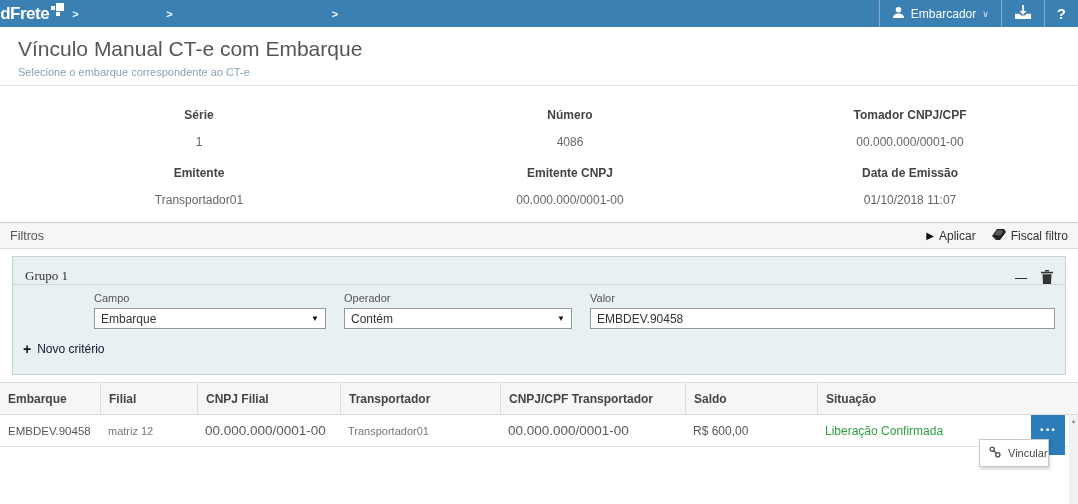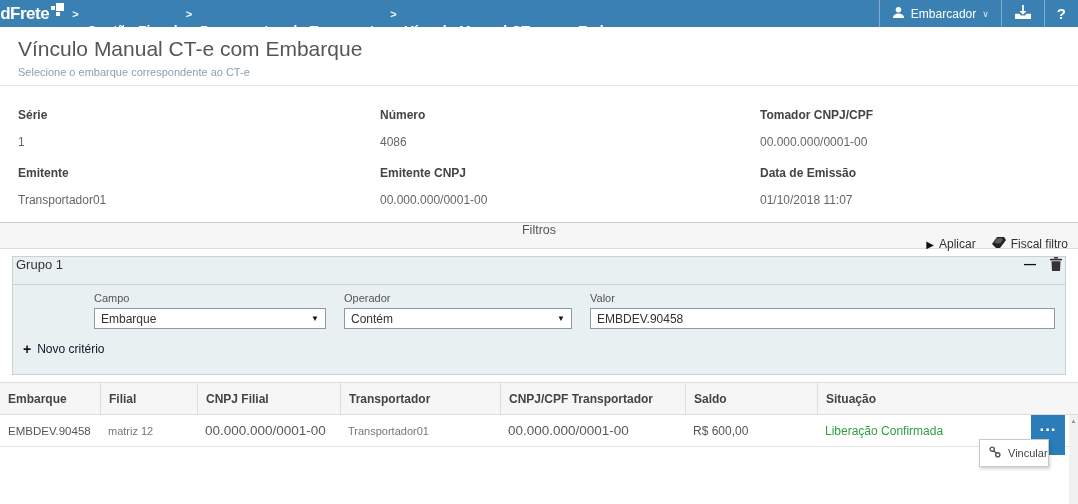--- a/index.html
+++ b/index.html
@@ -12,49 +12,49 @@
   }
   
   .topbar {
     height: 27px; background: #3a80b2; color: #fff;
     display: flex; align-items: center;
   }
   .logo { display:flex; align-items:center; margin-left:-4px; }
   .logo-text { font-size: 17px; font-weight: bold; letter-spacing: -0.5px; }
   .logo-mark { margin: -6px 0 0 2px; }
   .crumb-sep { font-weight: bold; font-size: 11px; margin: 0 8px; opacity:.95; }
-  .crumb { font-weight: bold; font-size: 14px; white-space: nowrap; margin-top: 35px; }
+  .crumb { font-weight: bold; font-size: 11px; white-space: nowrap; margin-top: 35px; }
   .tb-spacer { flex: 1; }
   .tb-seg { display: flex; align-items: center; height: 27px; padding: 0 12px; }
   .tb-sep { width: 1px; height: 27px; background: rgba(255,255,255,.35); }
   .user-label { font-size: 12px; margin: 0 6px 0 6px; }
   .chev { font-size: 9px; opacity: .85; }
   .help-q { font-size: 15px; font-weight: bold; }
   
   .page-head { height: 59px; padding: 10px 18px 0; border-bottom: 1px solid #e4e4e4; }
   .page-title { font-size: 21px; font-weight: 400; color: #565656; }
   .page-sub { font-size: 11px; color: #8aa0b4; margin-top: 5px; }
   
   .details { height: 136px; padding: 22px 18px 0; display: grid; grid-template-columns: 362px 380px 1fr; }
-  .fcell { margin-bottom: 17px; }
+  .fcell { margin-bottom: 17px; text-align: center; }
   .flabel { font-weight: bold; color: #444; font-size: 12px; margin-bottom: 13px; }
   .fvalue { color: #666; font-size: 12px; }
   
   .filters-bar {
     height: 27px; background: #f6f6f6; border-top: 1px solid #ccc; border-bottom: 1px solid #ddd;
-    display: flex; align-items: center; padding: 0 10px; color: #555; flex-direction: column;
+    display: flex; align-items: center; padding: 0 10px; color: #555;
   }
   .filters-title { font-size: 12.5px; color: #555; }
   .fb-actions { margin-left: auto; display: flex; align-items: center; gap: 16px; }
   .fb-btn { display: flex; align-items: center; gap: 5px; font-size: 12px; color: #333; cursor: pointer; }
   .play-ic { font-size: 10px; color: #111; }
   
   .filter-area { height: 133px; padding: 7px 12px 0; }
   .group { border: 1px solid #c7d2d6; background: #e9f0f2; height: 119px; }
-  .group-header { height: 28px; display: flex; align-items: flex-start; padding: 0 3px; border-bottom: 1px solid #ccd6da; }
+  .group-header { height: 28px; display: flex; align-items: flex-end; padding: 0 12px; border-bottom: 1px solid #ccd6da; font-family: Liberation Serif, serif; }
   .group-title { font-size: 13px; color: #333; }
   .gh-icons { margin-left: auto; display: flex; align-items: center; gap: 14px; }
   .minus-ic { font-weight: bold; color: #111; font-size: 12px; line-height: 10px; cursor: pointer; }
   .trash-btn { cursor: pointer; display: flex; }
   .group-body { display: flex; gap: 18px; padding: 7px 10px 0 81px; }
   .field-block { display: flex; flex-direction: column; }
   .field-label { font-size: 11px; color: #555; margin-bottom: 4px; }
   .sel {
     height: 21px; background: #fff; border: 1px solid #8f9a9e; display: flex; align-items: center;
     padding: 0 6px; font-size: 12px; color: #333; cursor: pointer;

